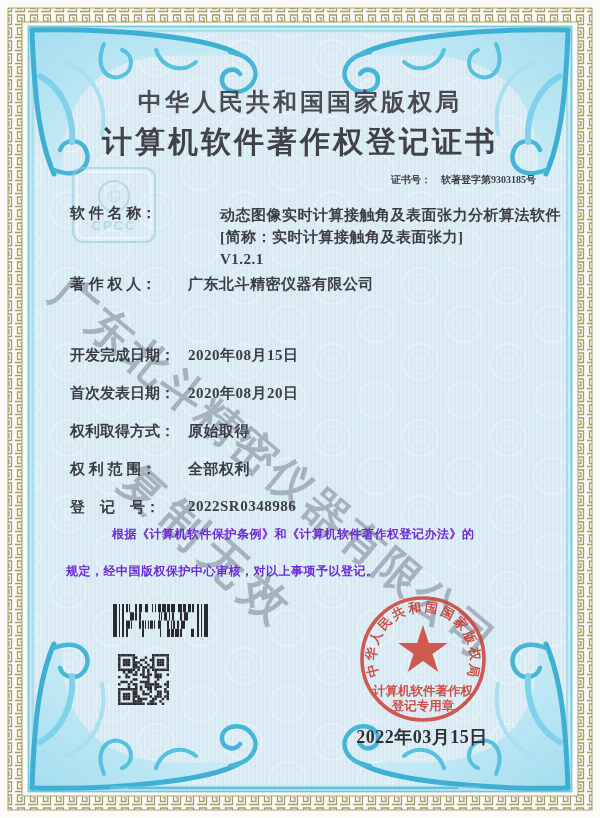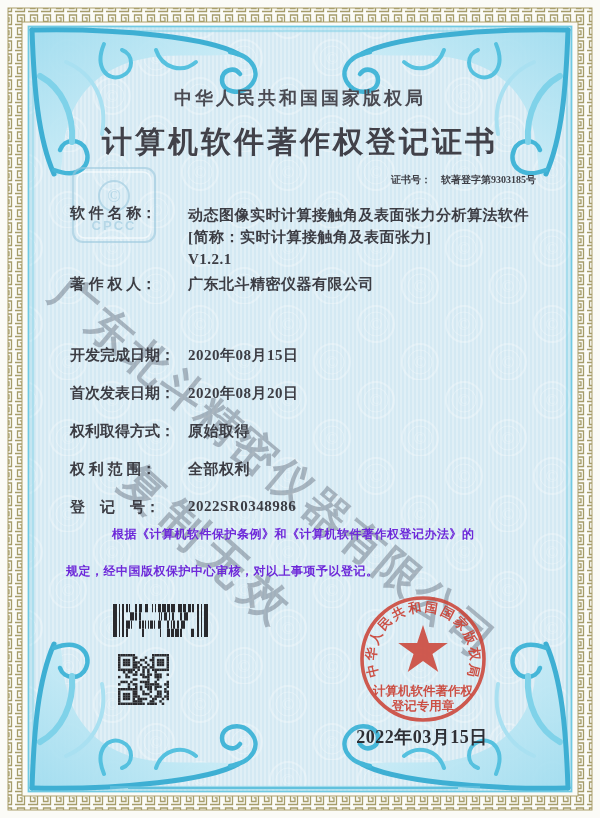--- a/index.html
+++ b/index.html
@@ -15,34 +15,34 @@
     position:absolute;z-index:1;white-space:nowrap;font-weight:bold;
     color:rgba(104,116,130,0.48);transform-origin:0 0;pointer-events:none;
     font-family:"Liberation Serif","DejaVu Serif",serif;
   }
   .wm1{left:76px;top:264px;font-size:44px;letter-spacing:3px;transform:rotate(40deg);}
   .wm2{left:146px;top:450px;font-size:46px;letter-spacing:9px;transform:rotate(42deg);}
   
   .content{position:absolute;left:0;top:0;width:600px;height:818px;z-index:2;color:#3d3e45;}
   .issuer{
     position:absolute;left:0;top:86px;width:100%;text-align:center;
-    font-size:18px;font-weight:bold;letter-spacing:3px;color:#4a4a52;
+    font-size:24px;font-weight:bold;letter-spacing:3px;color:#4a4a52;
   }
   .cert-title{
     position:absolute;left:0;top:122px;width:100%;text-align:center;
     font-size:30px;font-weight:bold;letter-spacing:3px;color:#414149;
   }
   .cert-no-line{
     position:absolute;top:173px;right:64px;font-size:10px;font-weight:bold;color:#3d3e45;
   }
   .cert-no-line .cn-value{margin-left:10px;}
   .field-row{position:absolute;left:70px;font-size:15px;font-weight:bold;color:#3c3d44;}
   .field-row .lbl{display:inline-block;width:118px;vertical-align:top;}
   .field-row .val{display:inline-block;vertical-align:top;letter-spacing:0.5px;}
-  .name-lines div{line-height:22px;}
+  .name-lines div{line-height:22px;margin-left:32px;}
   .statement-line{
     position:absolute;font-size:12px;font-weight:bold;color:#6d28d9;letter-spacing:0.5px;
   }
   .sl1{left:112px;top:526px;}
   .sl2{left:66px;top:563px;}
   .barcode{position:absolute;left:113px;top:604px;}
   .qr{position:absolute;left:118px;top:654px;}
   .serial{position:absolute;left:92px;top:719px;font-size:17px;font-weight:bold;}
   .serial .no-label{color:#2b2b30;letter-spacing:1px;}
   .serial .no-value{

